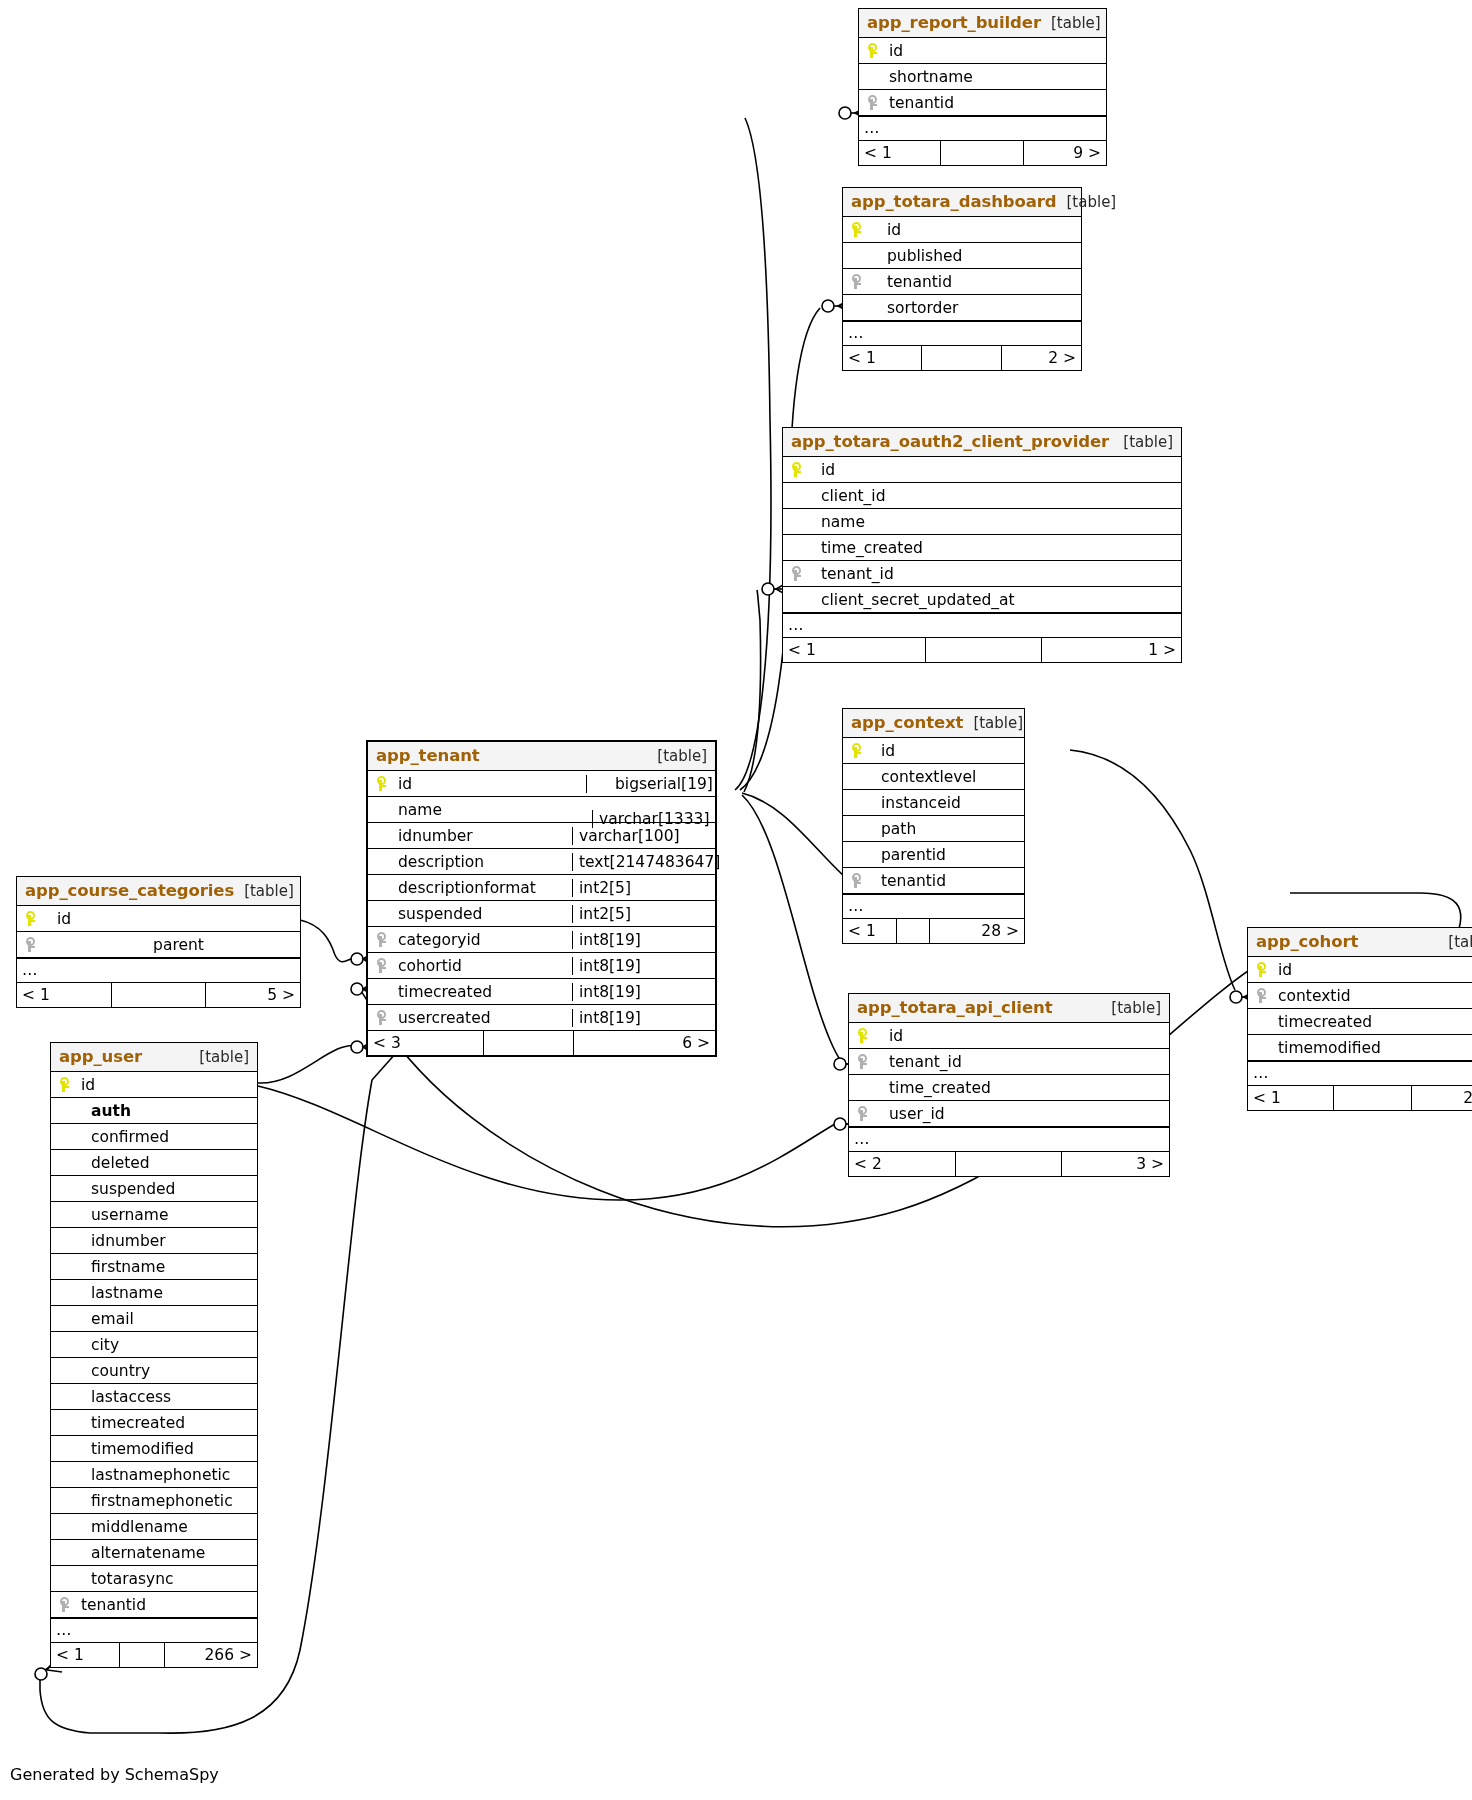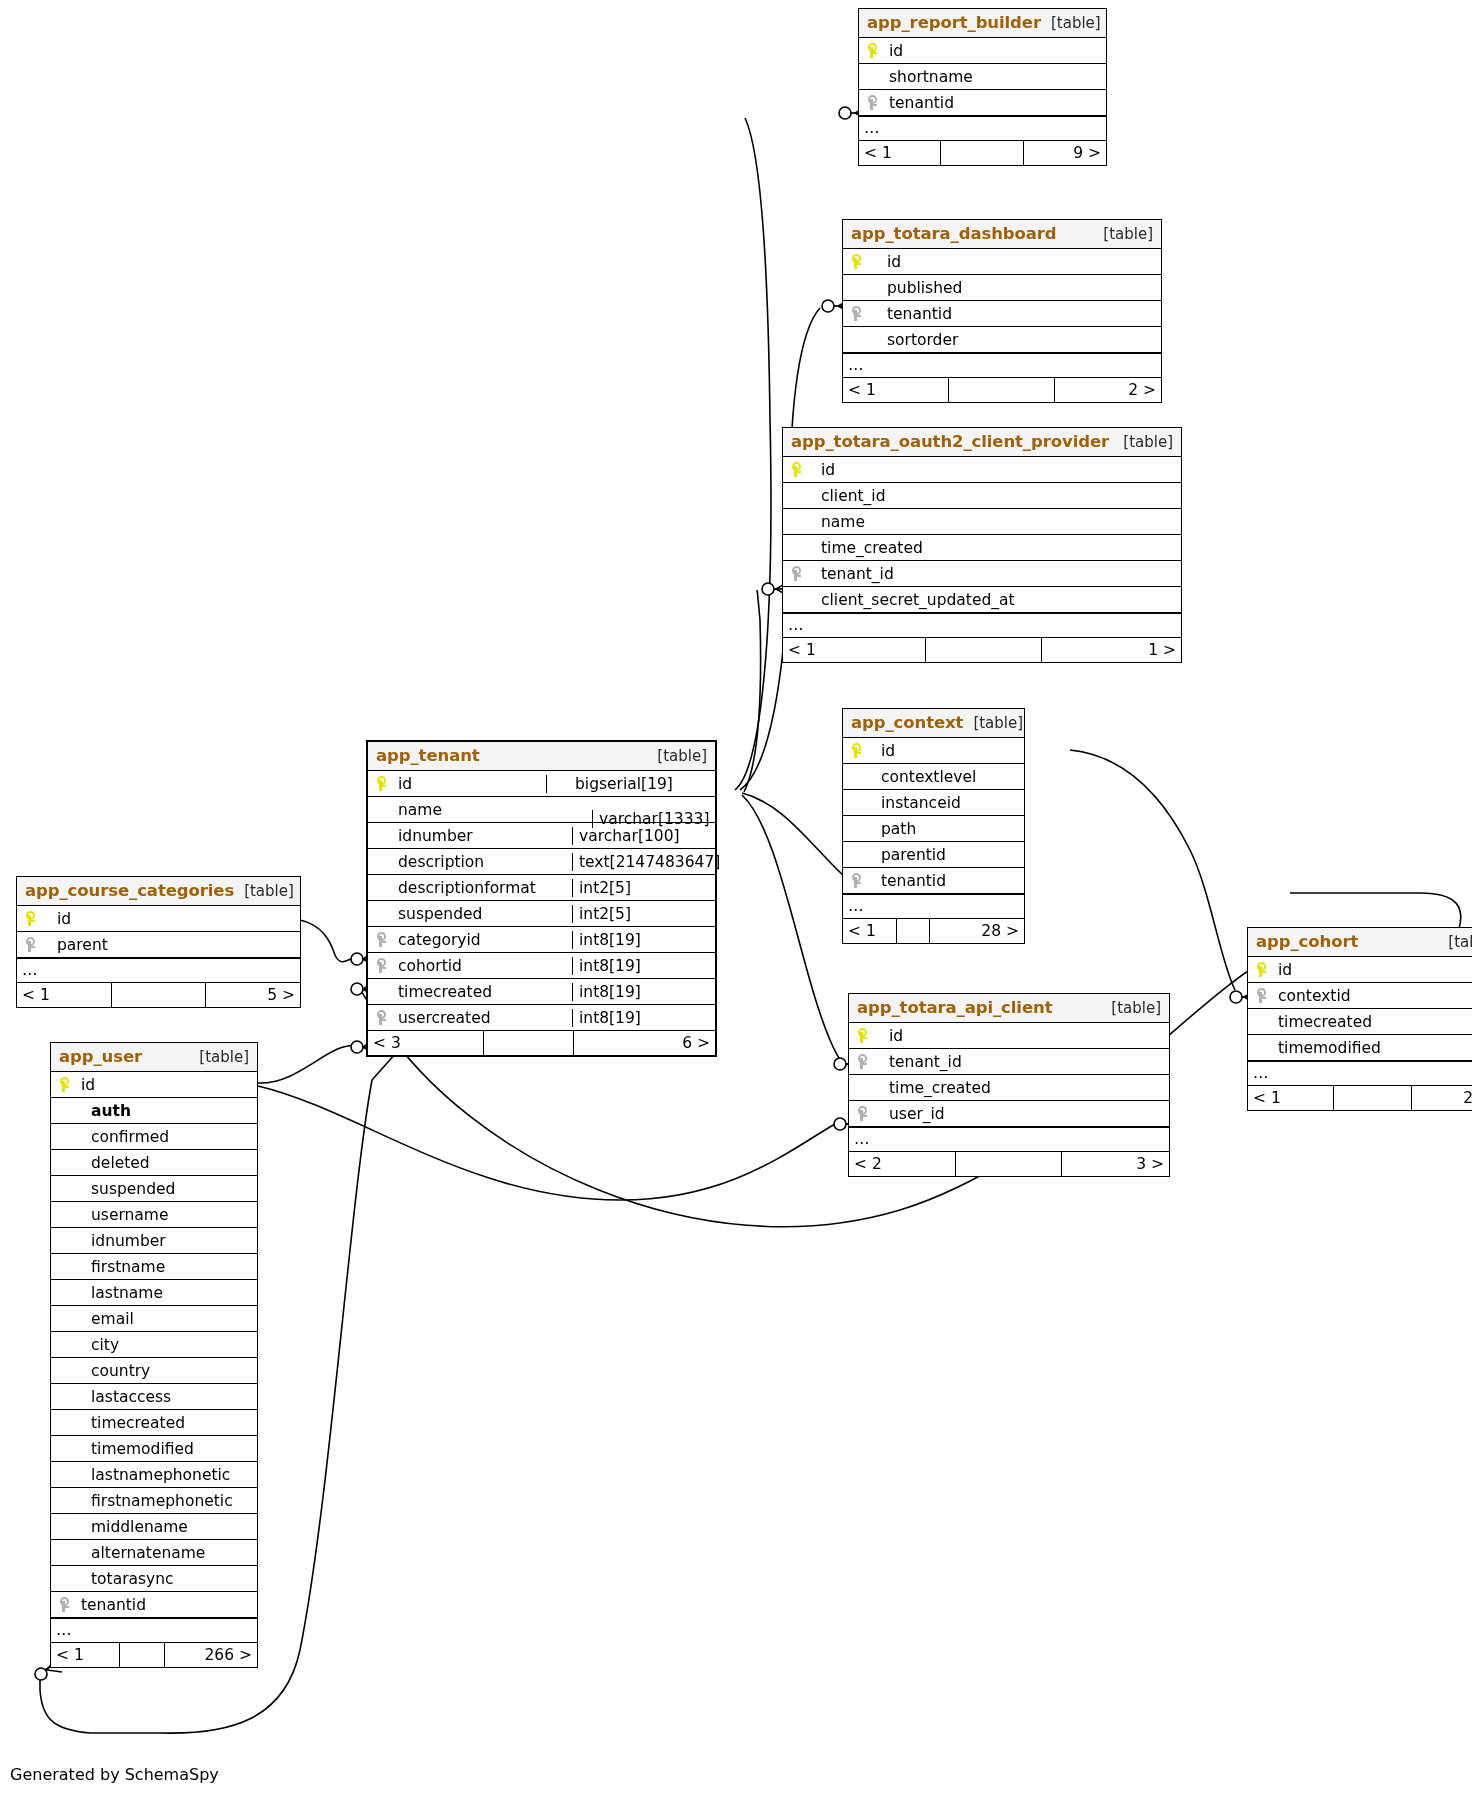--- a/index.html
+++ b/index.html
@@ -159,21 +159,21 @@
       <span class="colname">tenantid</span>
     </div>
     <div class="ellipsis">…</div>
     <div class="foot">
       <div class="fl" style="width:33.4%;">&lt; 1</div>
       <div style="width:33.3%;"></div>
       <div style="width:33.3%;">9 &gt;</div>
     </div>
   </div>
 
-  <div class="table thin" style="left:842px;top:219px;width:320px;">
+  <div class="table thin" style="left:842px;top:187px;width:240px;">
     <div class="thead">
       <span class="tname">app_totara_dashboard</span>
       <span class="ttag">[table]</span>
     </div>
     <div class="row">
       <span class="kcell">
           <span class="key pk">
             <b></b>
             <i></i>
             <s></s>
@@ -264,21 +264,21 @@
 
     <div class="row withtype">
       <span class="kcell">
           <span class="key pk">
             <b></b>
             <i></i>
             <s></s>
           </span>
         </span>
       <span class="colname">id</span>
-      <span class="dtype" style="width:169px;padding-left:28px;">bigserial[19]</span>
+      <span class="dtype" style="width:129px;padding-left:28px;">bigserial[19]</span>
     </div>
     <div class="row withtype">
       <span class="kcell"></span>
       <span class="colname">name</span>
       <span class="dtype" style="width:123px;margin-top:18px;">varchar[1333]</span>
     </div>
     <div class="row withtype">
       <span class="kcell"></span>
       <span class="colname">idnumber</span>
       <span class="dtype" style="width:143px;">varchar[100]</span>
@@ -496,21 +496,21 @@
       <span class="colname" style="padding-left:14px;">id</span>
     </div>
     <div class="row">
       <span class="kcell">
           <span class="key fk">
             <b></b>
             <i></i>
             <s></s>
           </span>
         </span>
-      <span class="colname" style="padding-left:14px;">parent</span>
+      <span class="colname" style="padding-left:14px;text-align:center;">parent</span>
     </div>
     <div class="ellipsis">…</div>
     <div class="foot">
       <div class="fl" style="width:33.4%;">&lt; 1</div>
       <div style="width:33.3%;"></div>
       <div style="width:33.3%;">5 &gt;</div>
     </div>
   </div>
 
   <div class="table thin" style="left:50px;top:1042px;width:208px;">

